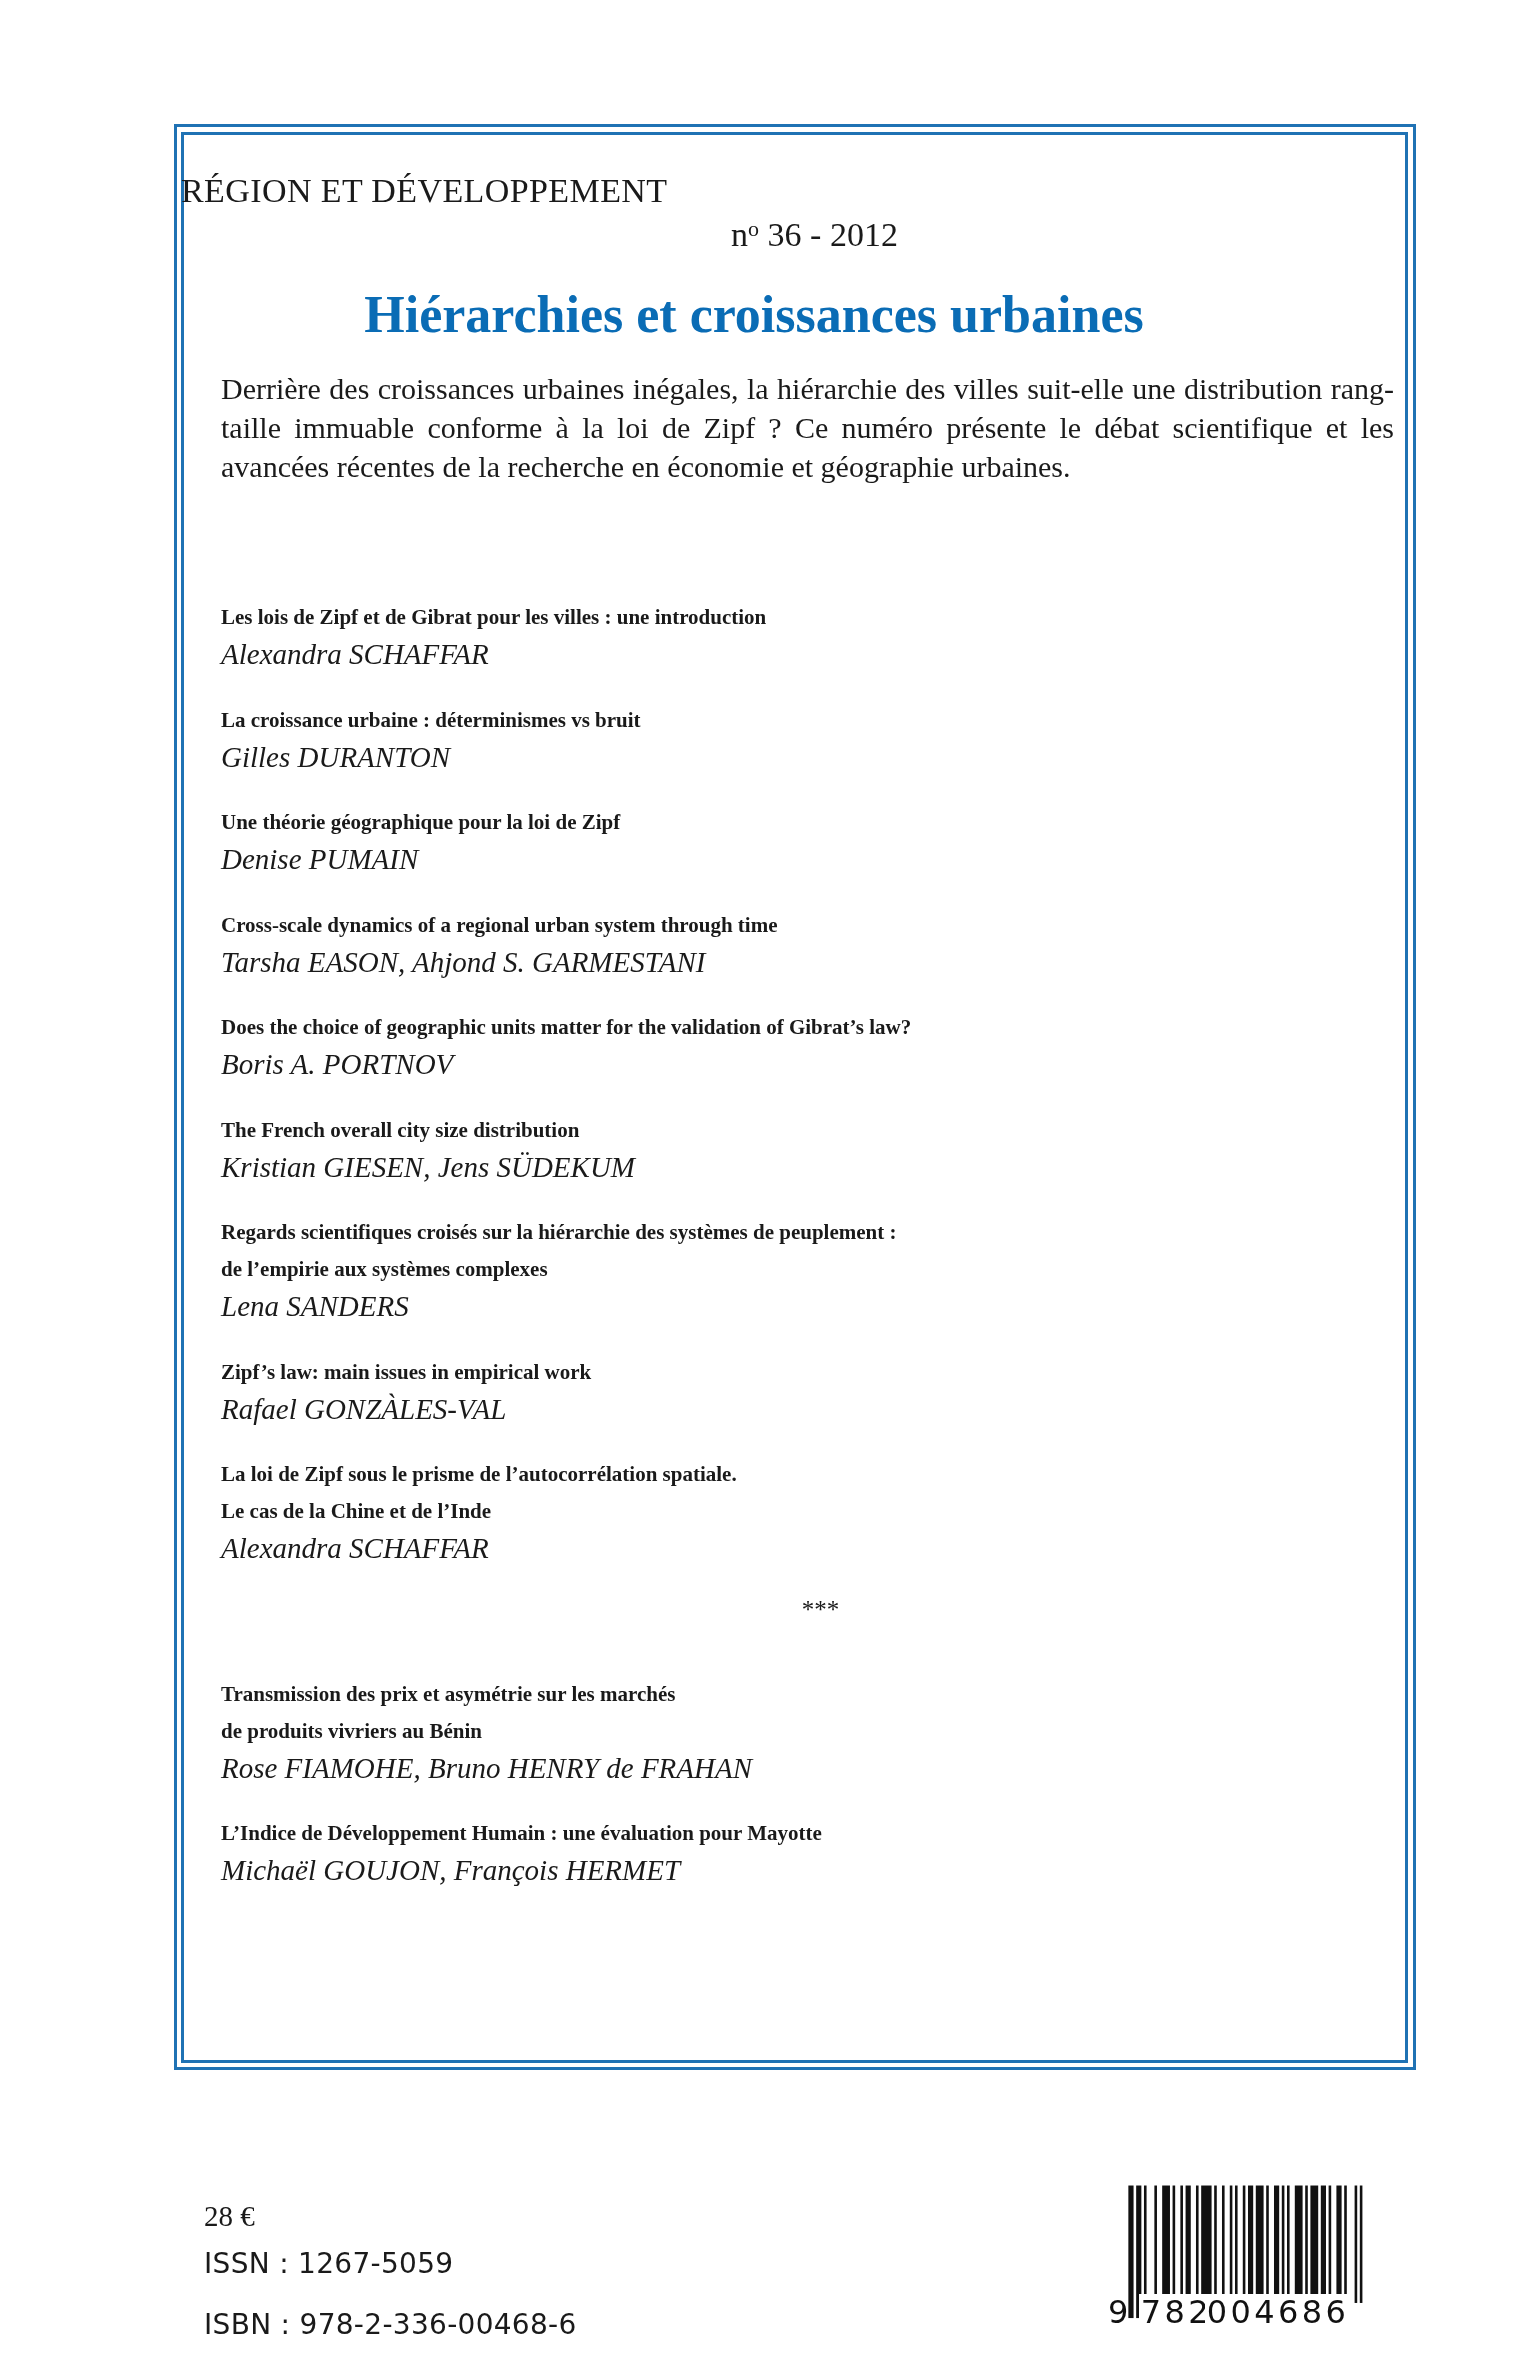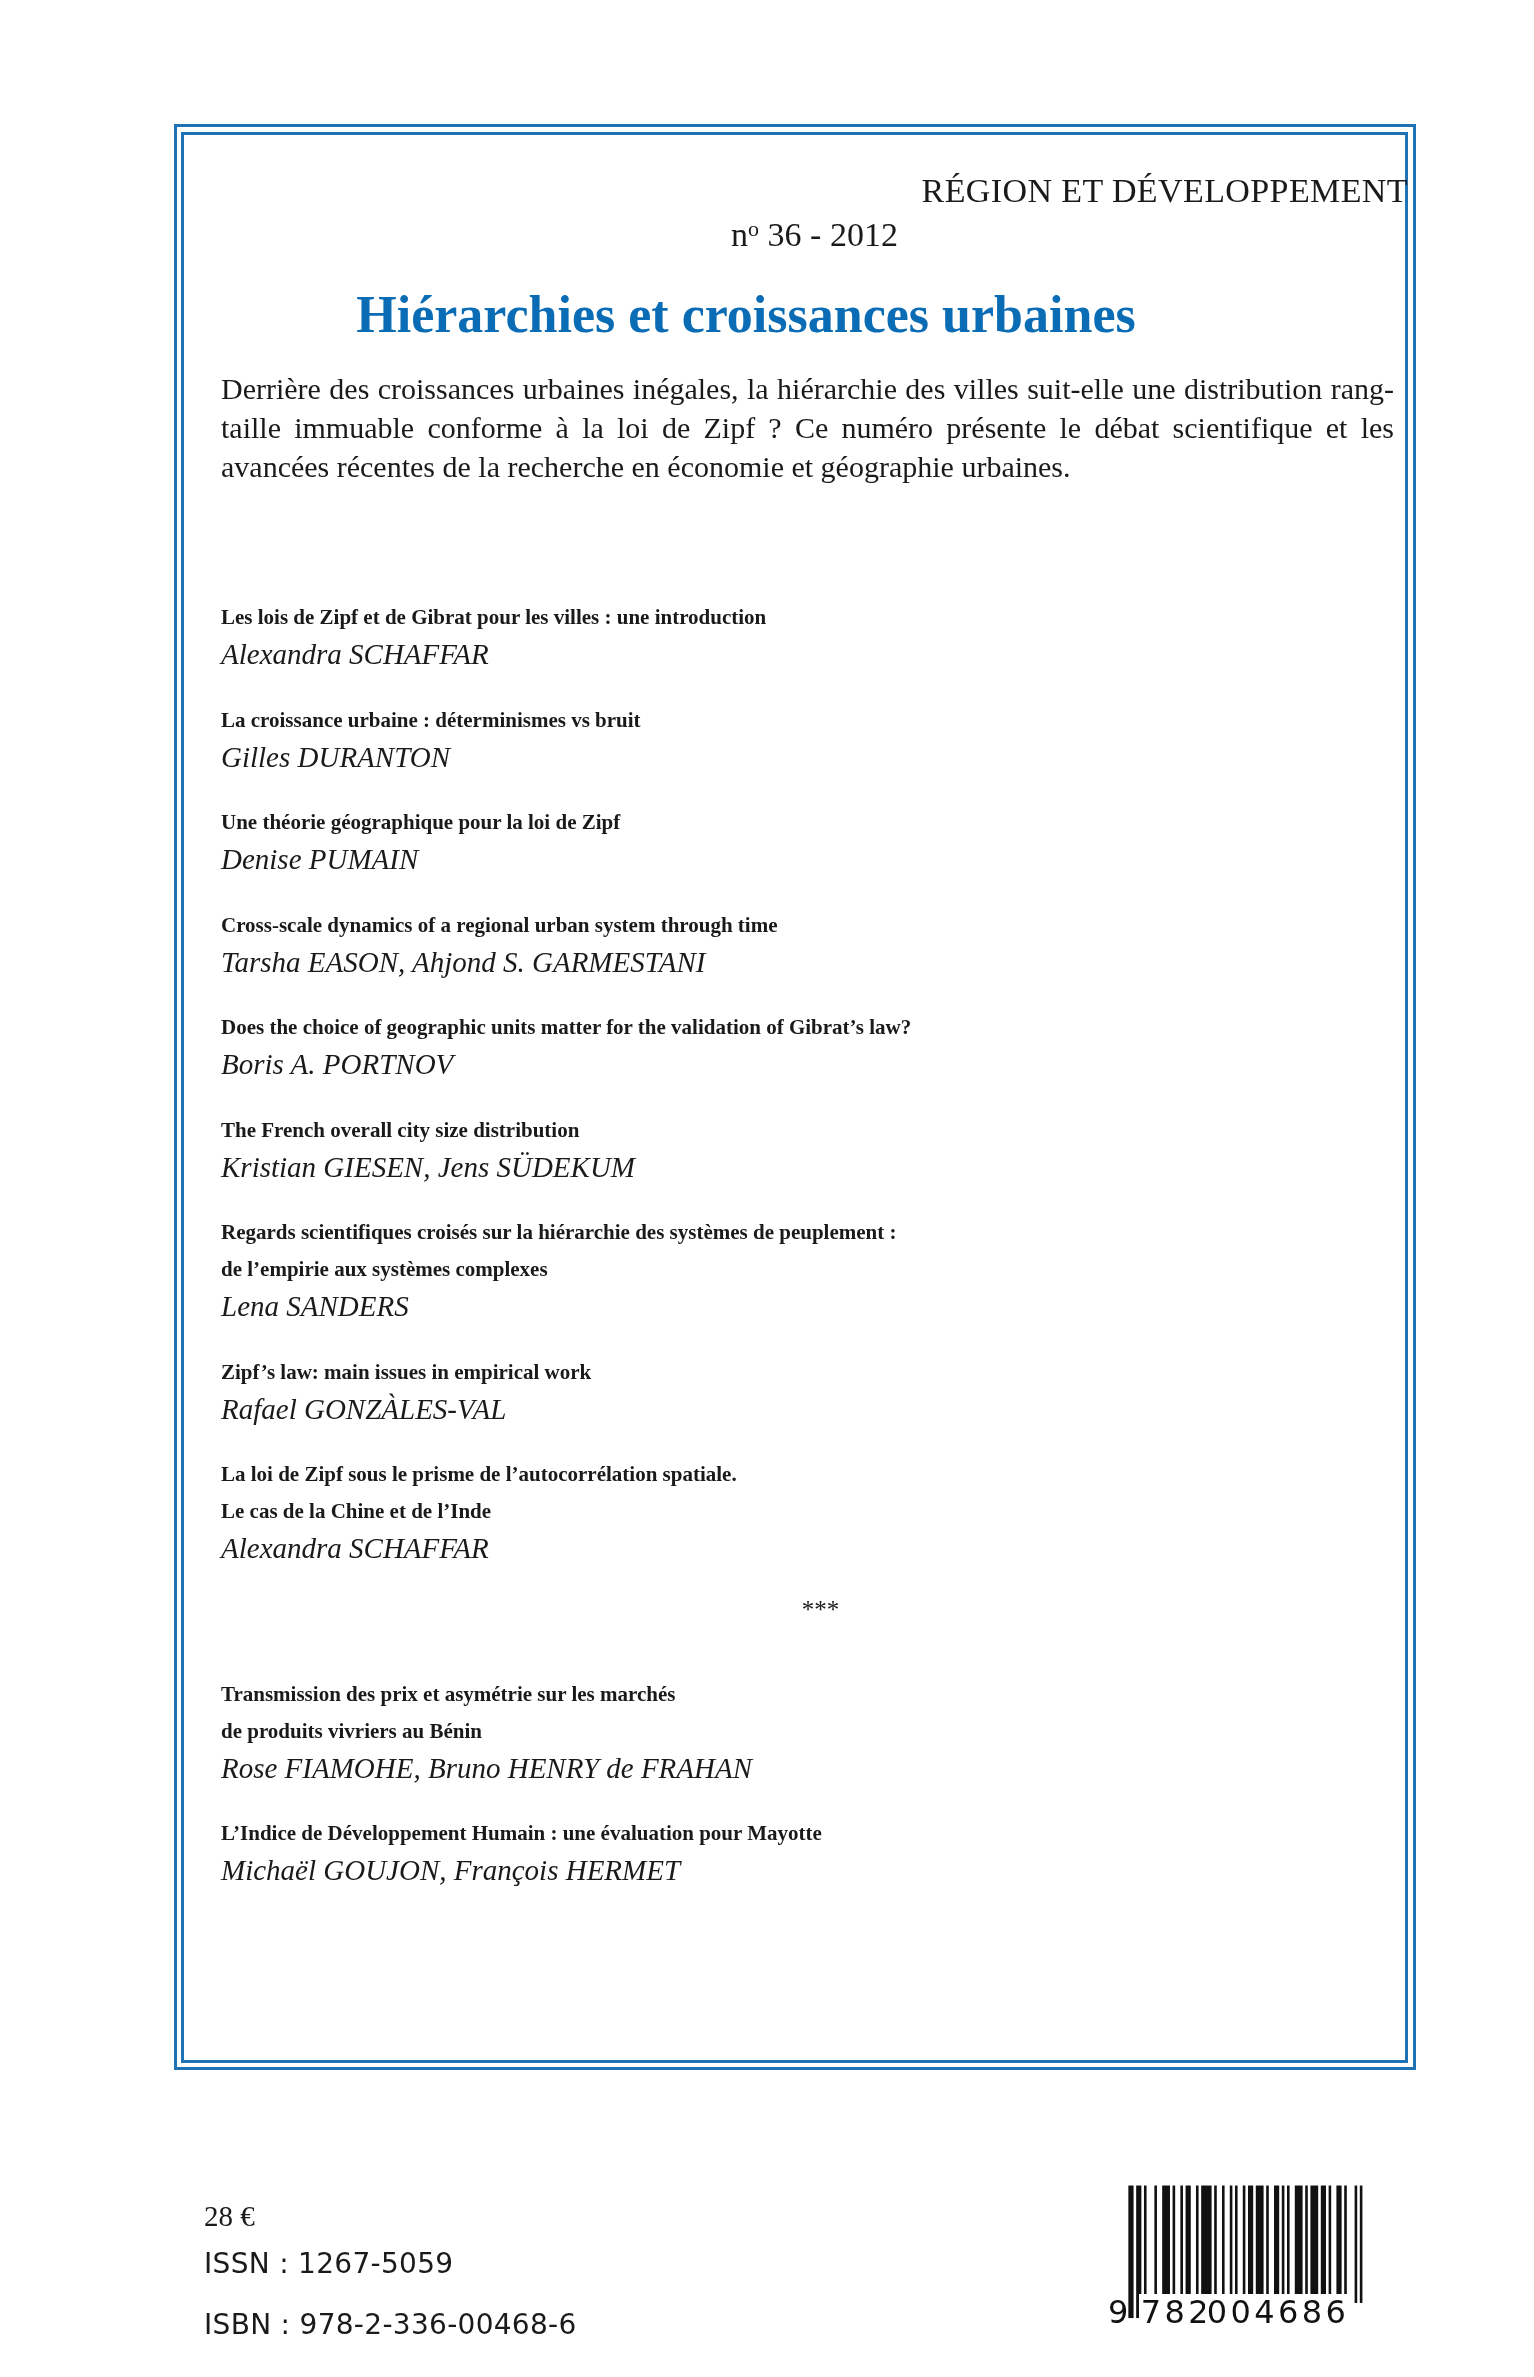--- a/index.html
+++ b/index.html
@@ -7,30 +7,30 @@
   .frame-outer {
     position:absolute; left:174px; top:124px; width:1242px; height:1946px;
     border:3.4px solid #1f72b4; box-sizing:border-box;
   }
   .frame-inner {
     position:absolute; left:181px; top:132px; width:1227px; height:1931px;
     border:3.4px solid #1f72b4; box-sizing:border-box;
   }
   .serif { font-family:"Liberation Serif","DejaVu Serif",serif; color:#1a1a1a; }
   .journal {
-    position:absolute; left:181px; width:1227px; top:172px; text-align:right;
+    position:absolute; left:181px; width:1227px; top:172px; text-align:left;
     font-size:34px; letter-spacing:0.4px;
   }
   .issue {
     position:absolute; left:181px; width:1267px; top:216px; text-align:center;
     font-size:34px;
   }
   .issue sup { font-size:22px; vertical-align:10px; }
   .main-title {
-    position:absolute; left:191px; width:1110px; top:285px; text-align:center;
+    position:absolute; left:199px; width:1110px; top:285px; text-align:center;
     font-size:52px; font-weight:bold; color:#0a6cb5;
   }
   .intro {
     position:absolute; left:221px; width:1173px; top:369px;
     font-size:30px; line-height:39px; text-align:justify;
   }
   .toc { position:absolute; left:221px; width:1174px; top:599px; }
   .entry { margin:0 0 28.5px 0; }
   .entry .t { font-size:21px; line-height:37px; font-weight:bold; font-weight:600; }
   .entry .a { font-size:29px; line-height:37px; font-style:italic; }

